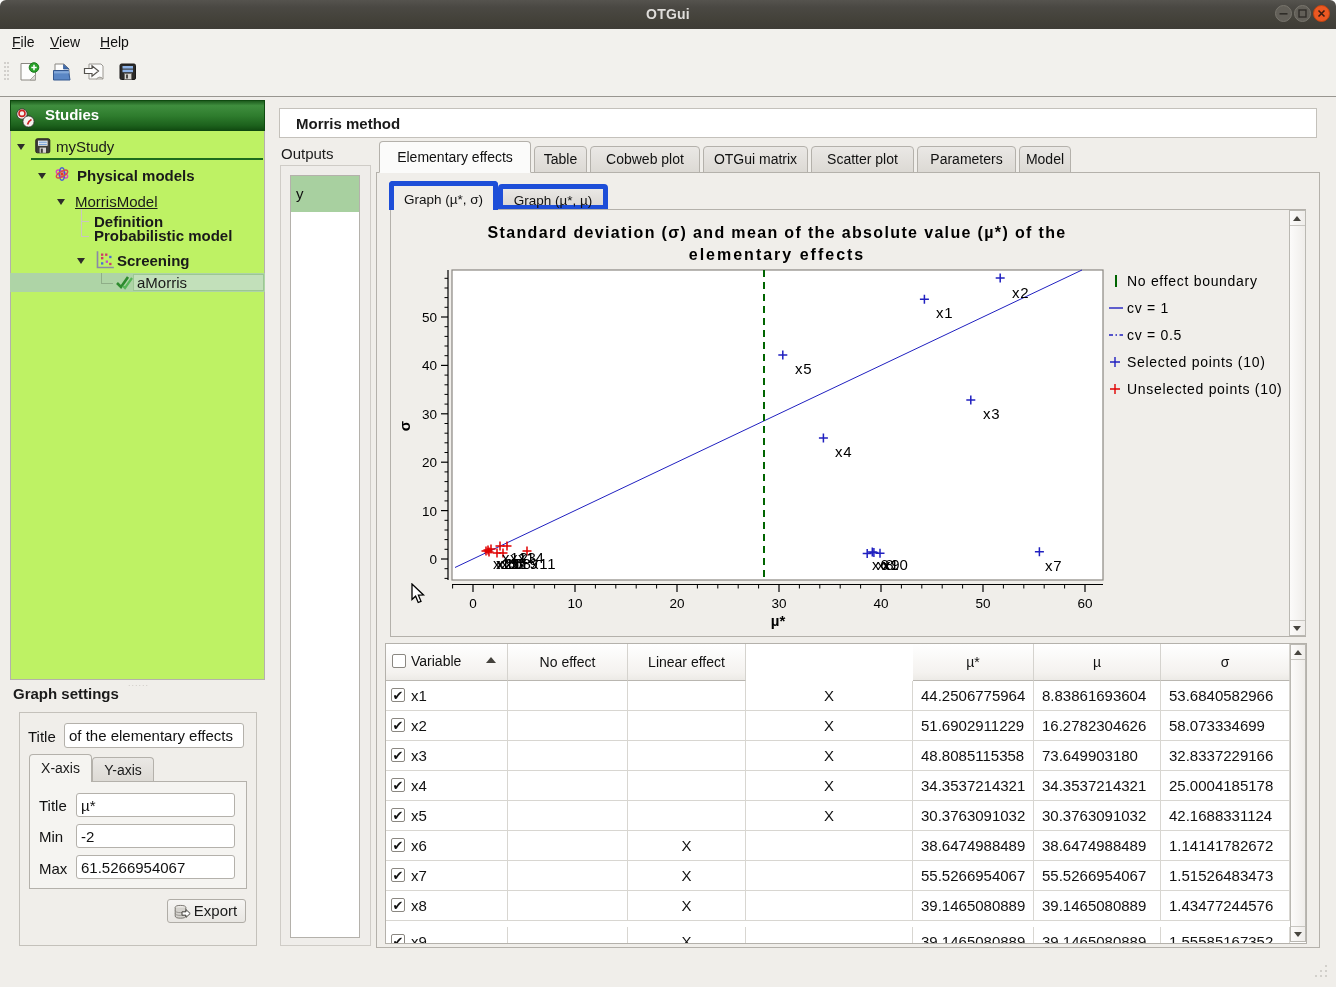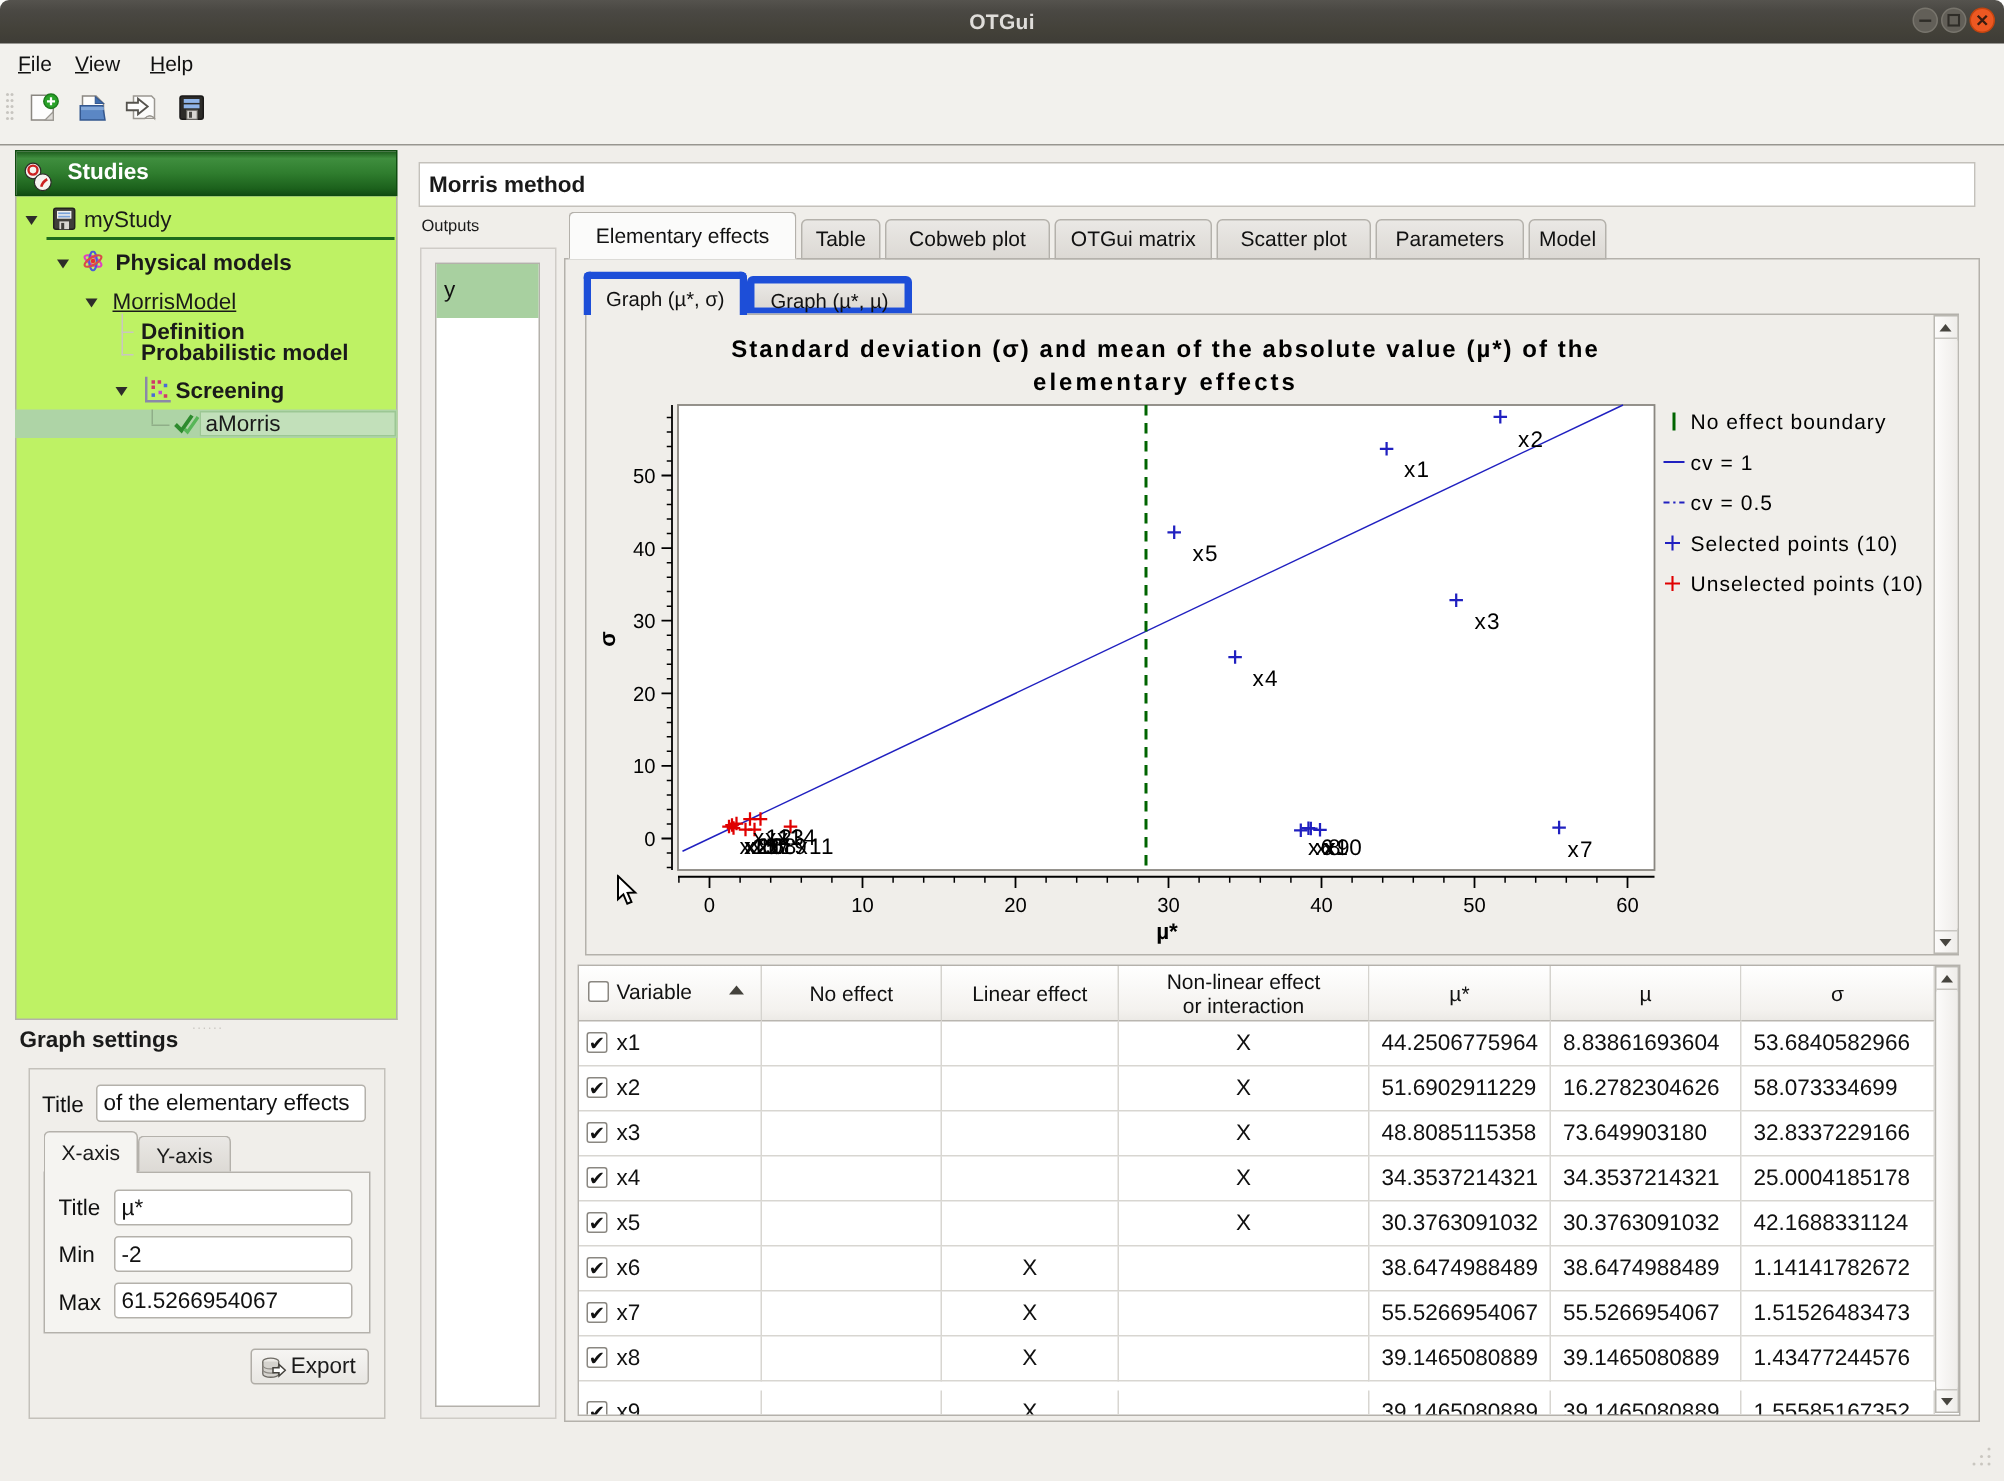--- a/index.html
+++ b/index.html
@@ -37,22 +37,22 @@
 .lbl { position:absolute; font-size:15px; color:#111; }
 .inp { position:absolute; background:#fff; border:1px solid #b4b1ab; border-radius:3px; font-size:15px; padding-left:4px; color:#111; line-height:23px; white-space:nowrap; overflow:hidden; }
 .tab2 { position:absolute; font-size:14px; text-align:center; border:1px solid #b4b1ab; border-bottom:none; border-radius:4px 4px 0 0; background:linear-gradient(#eae8e5,#dcd9d4); }
 .tab2.active { background:#f5f4f1; }
 #xytab-pane { left:29px; top:781px; width:218px; height:108px; border:1px solid #b4b1ab; background:#f5f4f1; }
 #export-btn { left:167px; top:899px; width:79px; height:24px; border:1px solid #b0ada7; border-radius:3px;
   background:linear-gradient(#f6f5f3,#e8e6e2); font-size:15px; text-align:center; line-height:22px; }
 
 
 #morris-box { left:279px; top:108px; width:1038px; height:30px; background:#fff; border:1px solid #c4c1bb; }
-#morris-box span { position:absolute; left:6px; top:6px; font-weight:bold; font-size:15px; }
-#outputs-lbl { left:281px; top:145px; font-size:11px; }
+#morris-box span { position:absolute; left:16px; top:6px; font-weight:bold; font-size:15px; }
+#outputs-lbl { left:281px; top:145px; font-size:15px; }
 #outputs-outer { left:280px; top:165px; width:91px; height:781px; border:1px solid #cfccc7; background:#efedea; }
 #outputs-list { left:290px; top:175px; width:70px; height:763px; background:#fff; border:1px solid #b4b1ab; }
 #outputs-y { left:291px; top:176px; width:68px; height:36px; background:#a8d0a0; font-size:15px; line-height:36px; padding-left:5px; color:#111; }
 
 
 .tab1 { position:absolute; top:146px; height:27px; font-size:14px; text-align:center; color:#111;
   border:1px solid #b4b1ab; border-radius:4px 4px 0 0; background:linear-gradient(#eae8e5,#dcd9d4); z-index:2; }
 .tab1.active { background:#fbfbfa; top:141px; height:32px; border-bottom:1px solid #fbfbfa; z-index:3; }
 #tabpane { left:376px; top:172px; width:944px; height:776px; border:1px solid #b4b1ab; background:#f0eeea; z-index:1; }
 
@@ -430,23 +430,20 @@
 <div class="dots" style="left:634px; top:634px;">......</div>
 
 <div class="abs" id="table-frame">
 <div class="th" style="left:0px; width:122px;">
       <span class="cb" style="left:6px;top:10px;"></span>
       <span style="position:absolute;left:25px;top:9px;">Variable</span>
       <span style="position:absolute;left:100px;top:13px;width:0;height:0;border-left:5px solid transparent;border-right:5px solid transparent;border-bottom:6px solid #44423c;"></span>
     </div>
 <div class="th ctr" style="left:122px; width:120px; line-height:36px;">No effect</div>
 <div class="th ctr" style="left:242px; width:118px; line-height:36px;">Linear effect</div>
-<div class="th ctr" style="left:360px; width:167px;">
-      <div style="margin-top:2px;line-height:16px;">Non-linear effect<br>or interaction</div>
-    </div>
 <div class="th ctr" style="left:527px; width:121px; line-height:36px;">µ*</div>
 <div class="th ctr" style="left:648px; width:127px; line-height:36px;">µ</div>
 <div class="th ctr" style="left:775px; width:129px; line-height:36px;">σ</div>
 <div class="td" style="left:0px; top:37px; width:122px;">
       <span class="cb" style="left:5px;top:7px;">✔</span>
       <span style="position:absolute;left:25px;">x1</span>
     </div>
 <div class="td" style="left:122px; top:37px; width:120px;"></div>
 <div class="td ctr" style="left:242px; top:37px; width:118px;"></div>
 <div class="td ctr" style="left:360px; top:37px; width:167px;">X</div>

